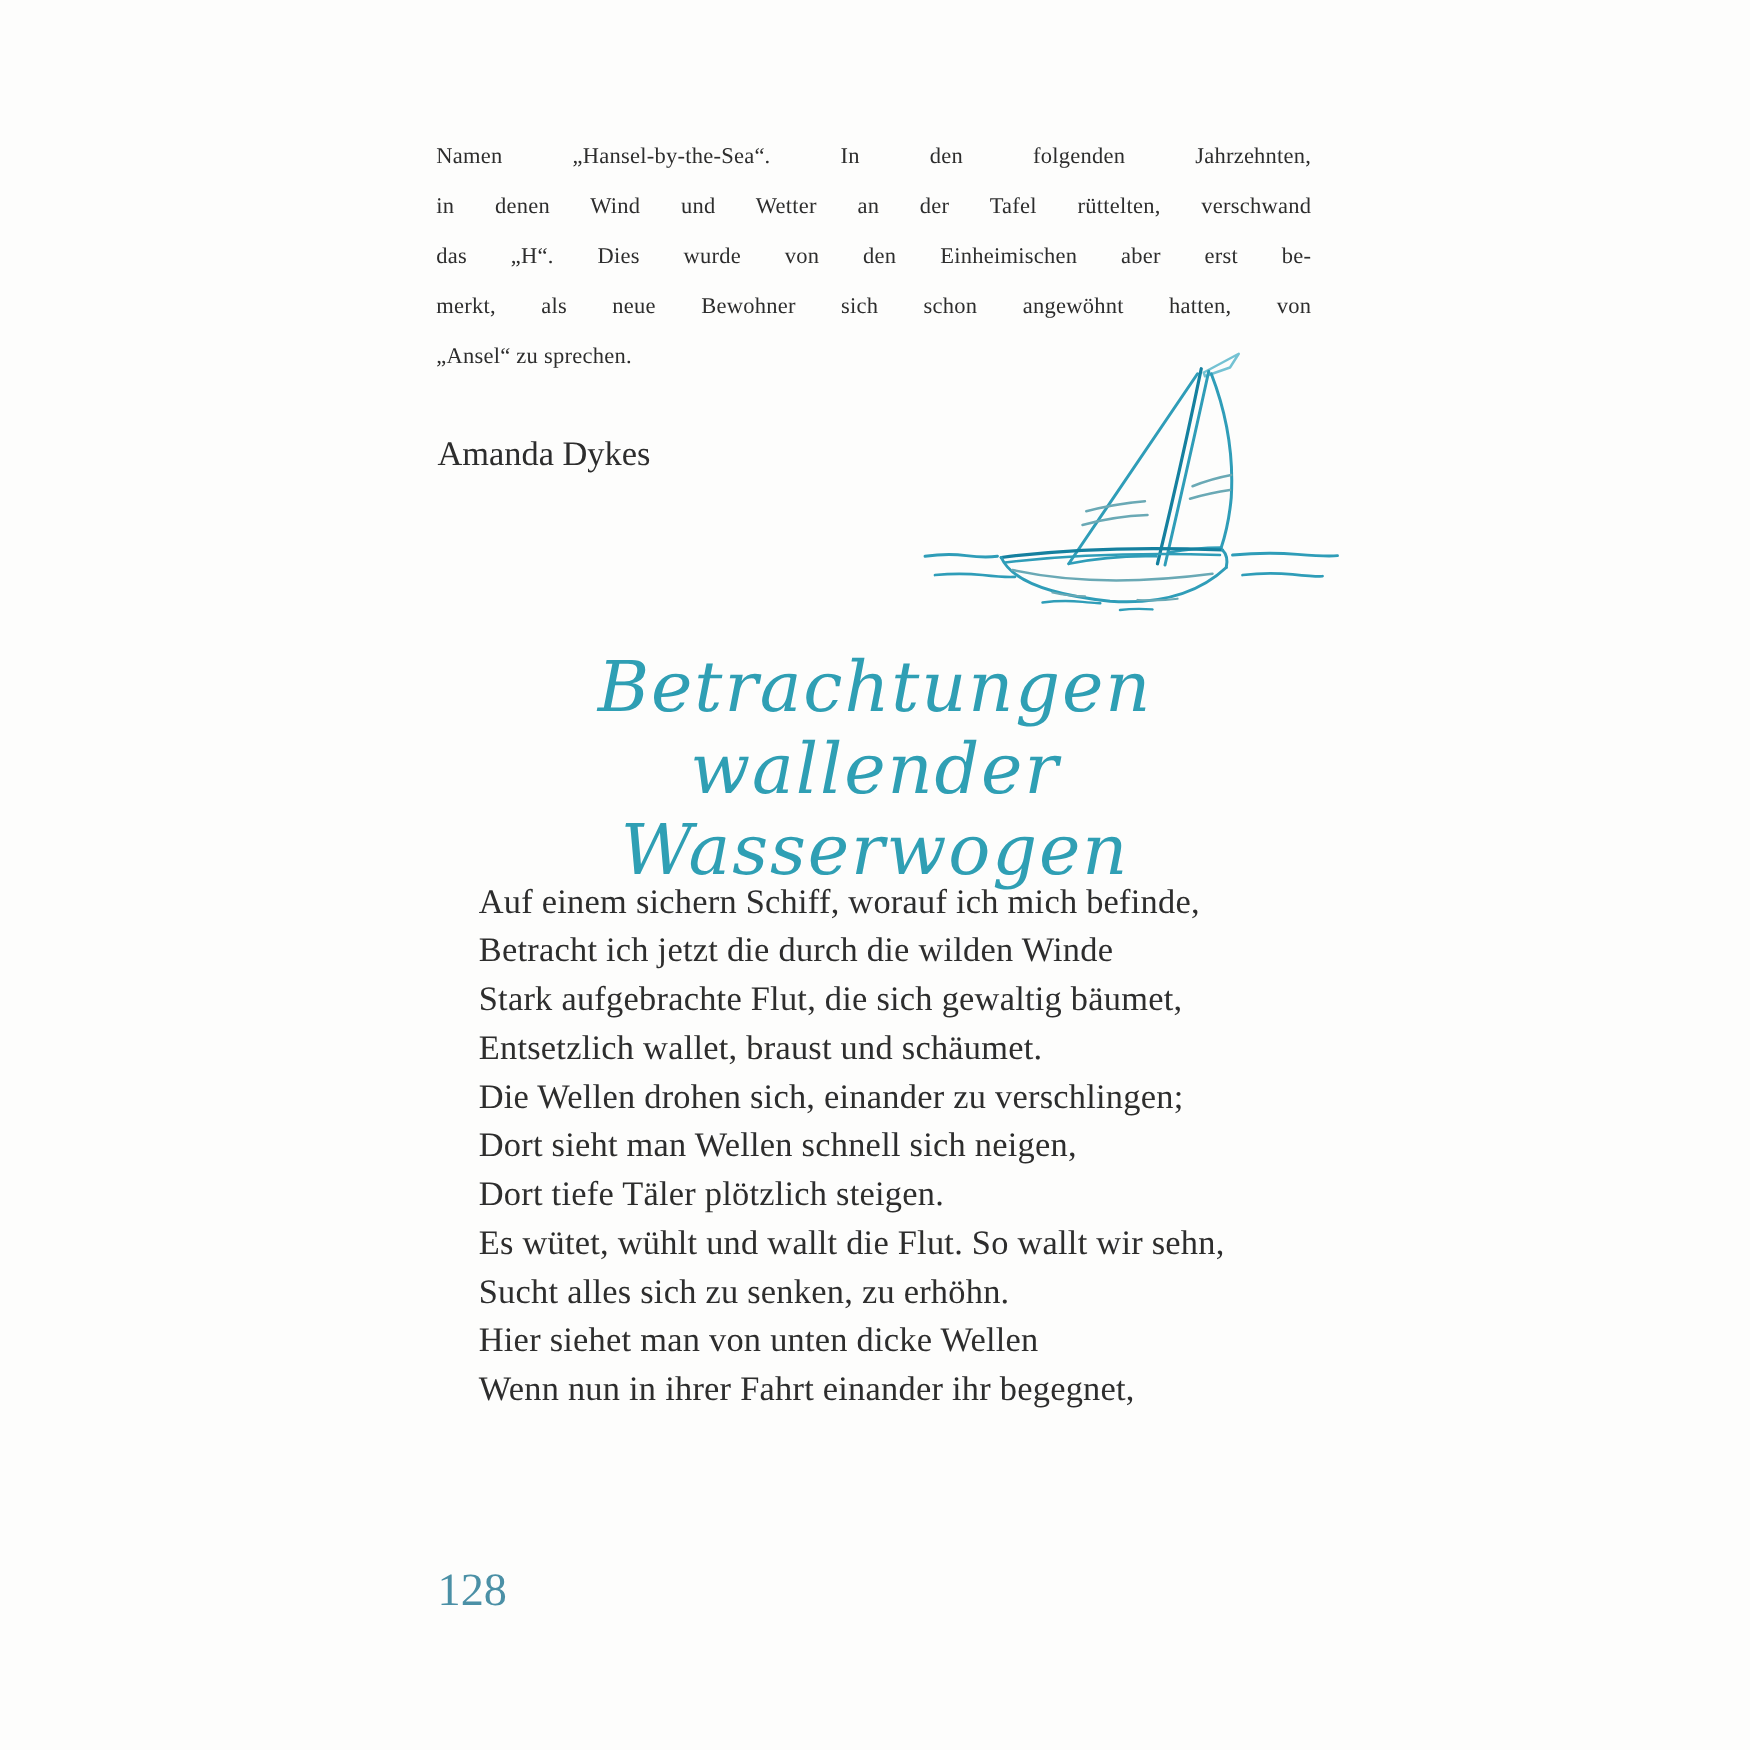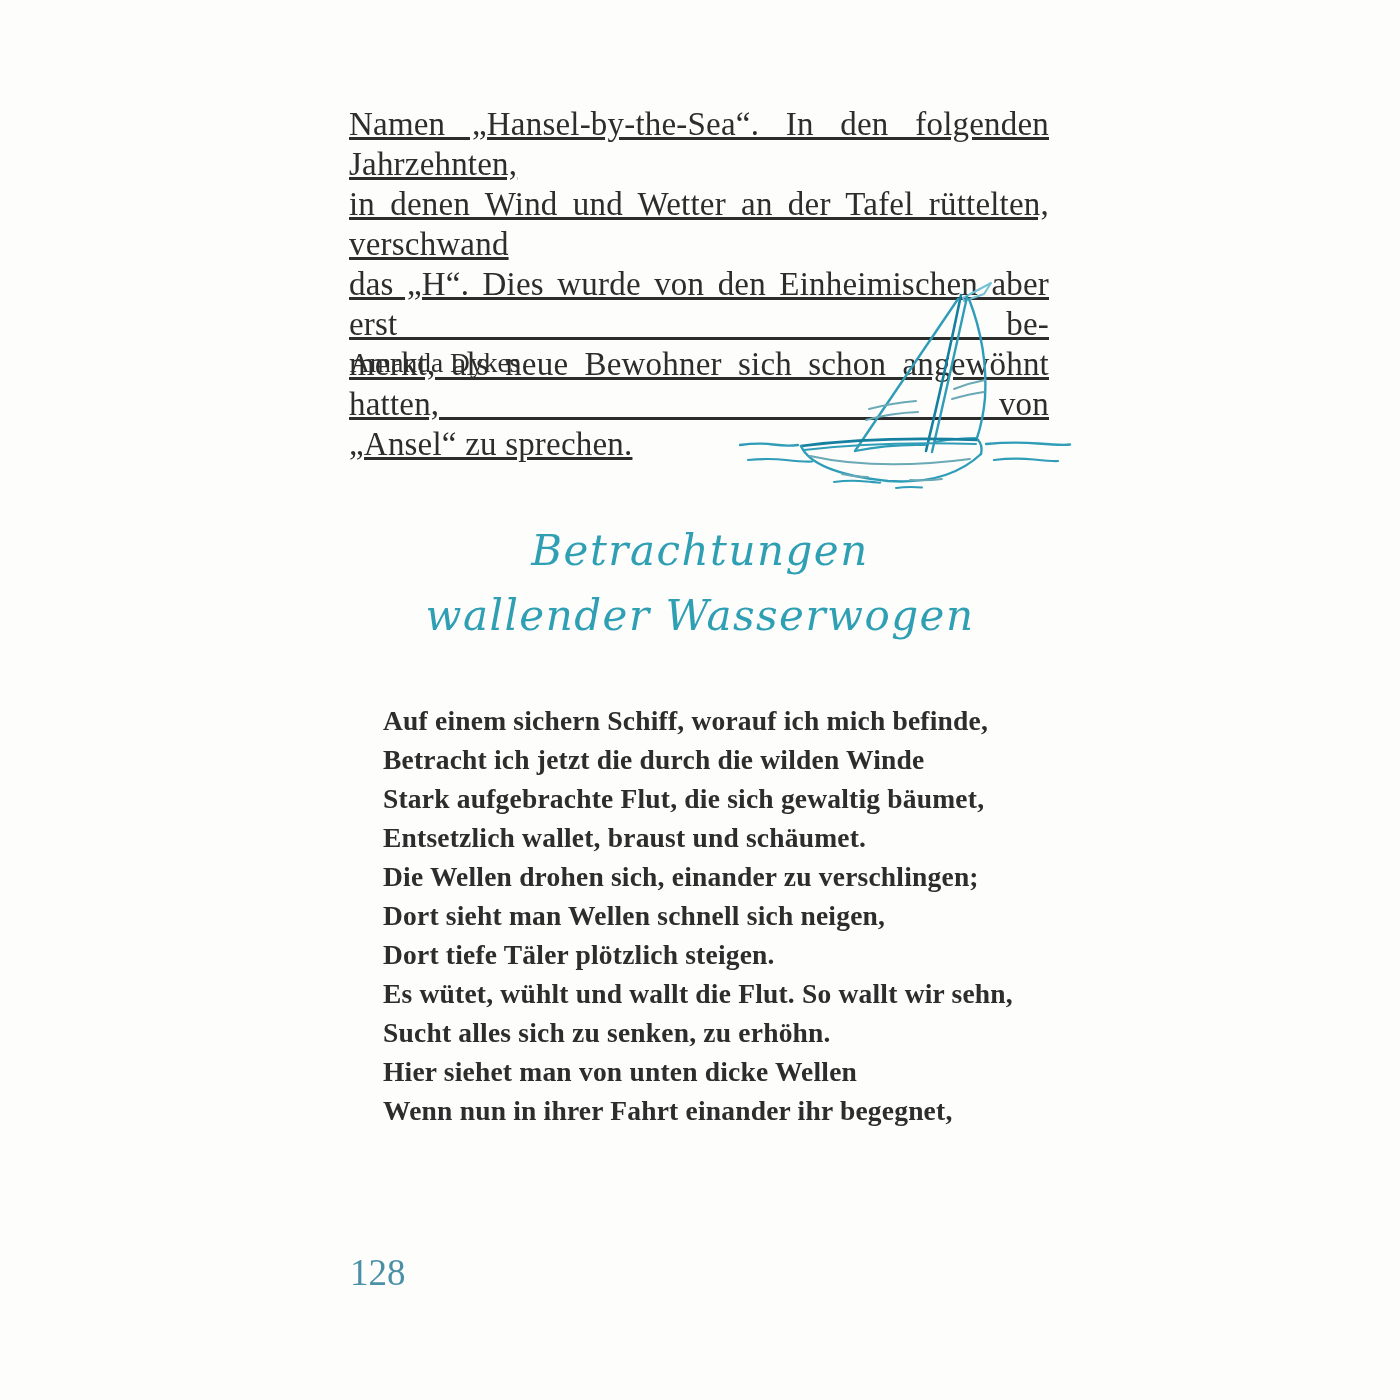--- a/index.html
+++ b/index.html
@@ -16,24 +16,23 @@
     font-family: "Liberation Serif", serif;
     color: #2d2d2d;
   }
 
   
   .intro {
     position: absolute;
     left: 349px;
     top: 104px;
     width: 700px;
-    font-size: 33px;
+    font-size: 18px;
     line-height: 40px;
     letter-spacing: 0.2px;
-    text-decoration: underline;
   }
   .intro .par-line {
     text-align: justify;
     text-align-last: justify;
     white-space: normal;
   }
   .intro .par-line:last-child {
     text-align-last: left;
   }
 
@@ -58,36 +57,35 @@
   
   .chapter-title {
     position: absolute;
     left: 350px;
     top: 518px;
     width: 700px;
     text-align: center;
     color: #2f9fb4;
     font-family: "DejaVu Serif", cursive;
     font-style: italic;
-    font-size: 42px;
+    font-size: 56px;
     line-height: 65px;
     letter-spacing: 1.5px;
     font-weight: 500;
   }
 
   
   .poem {
     position: absolute;
     left: 383px;
     top: 701px;
     width: 640px;
     font-size: 27.5px;
     line-height: 39px;
     letter-spacing: 0.2px;
-    font-weight: bold;
   }
   .poem .poem-line {
     white-space: nowrap;
   }
 
   
   .page-number {
     position: absolute;
     left: 350px;
     top: 1256px;

